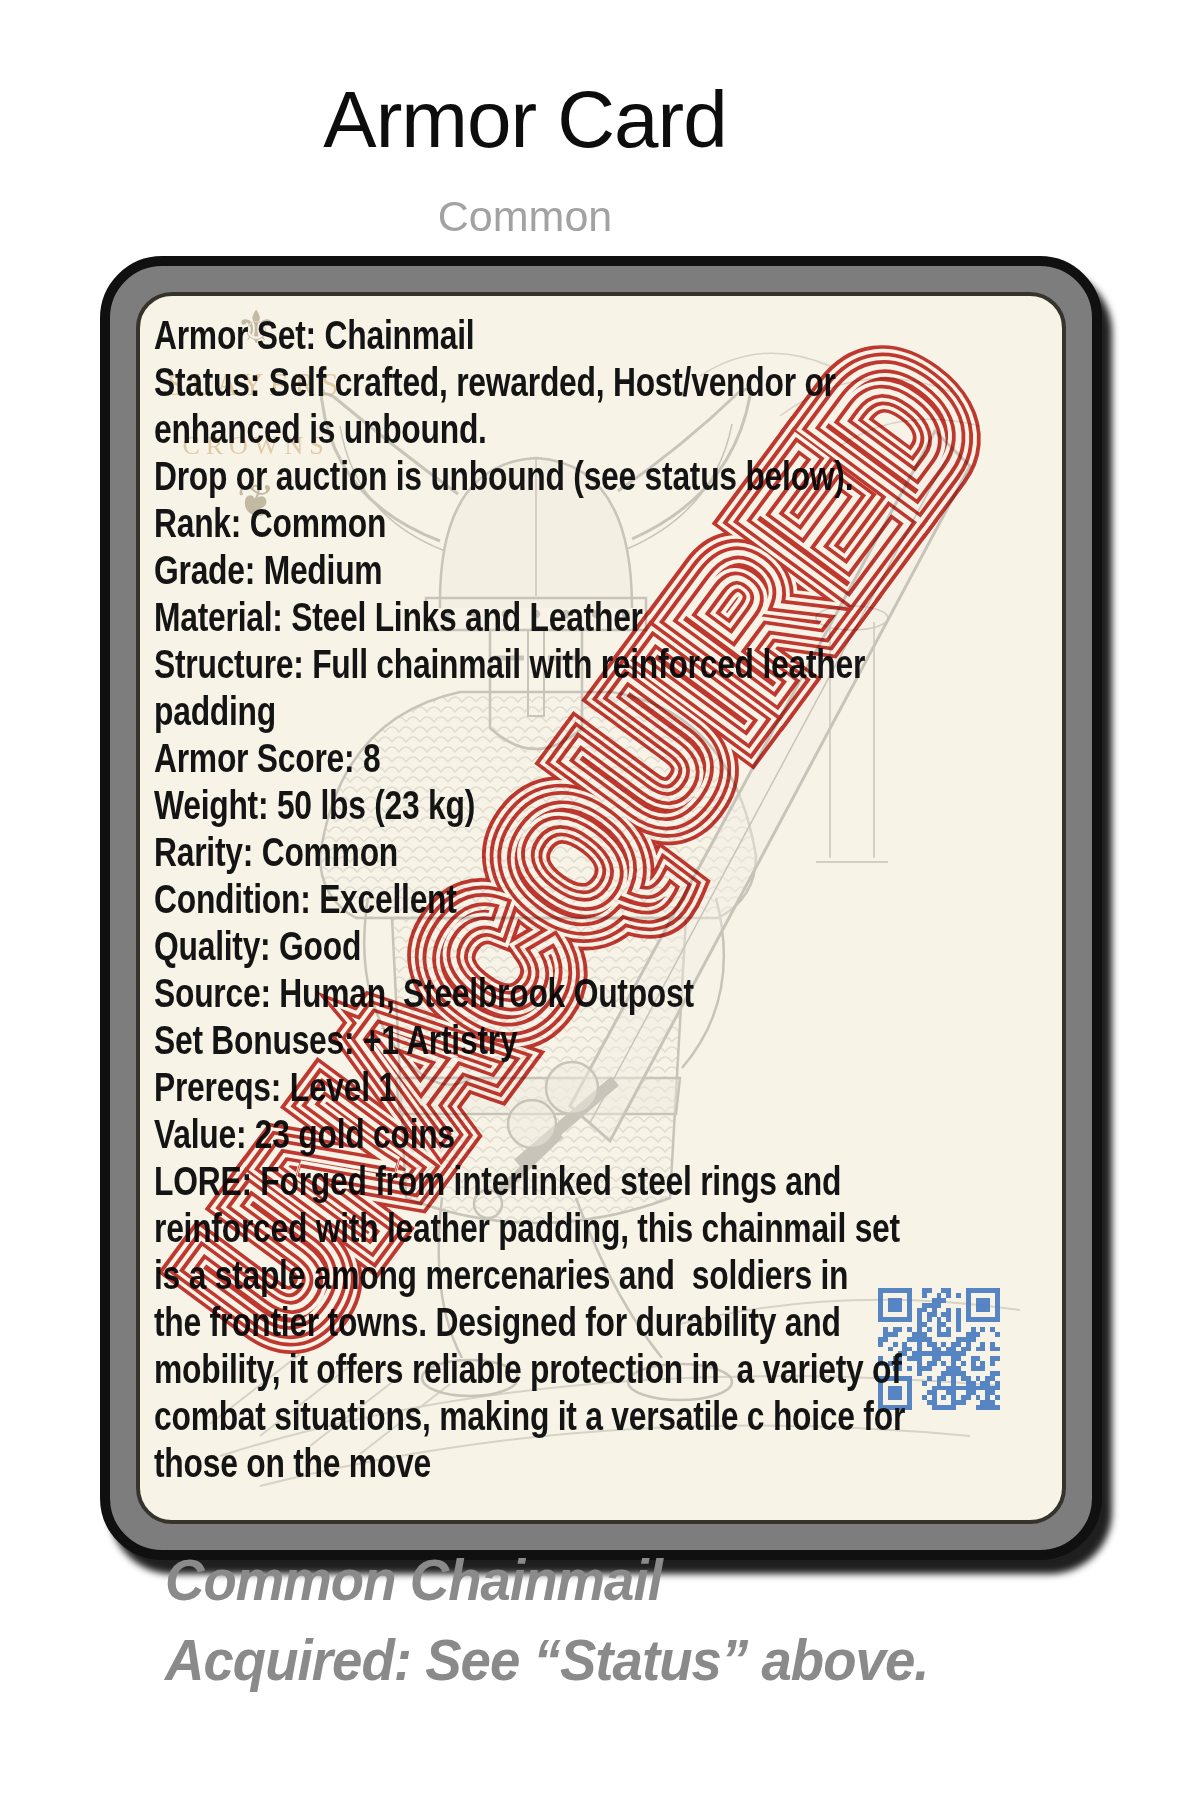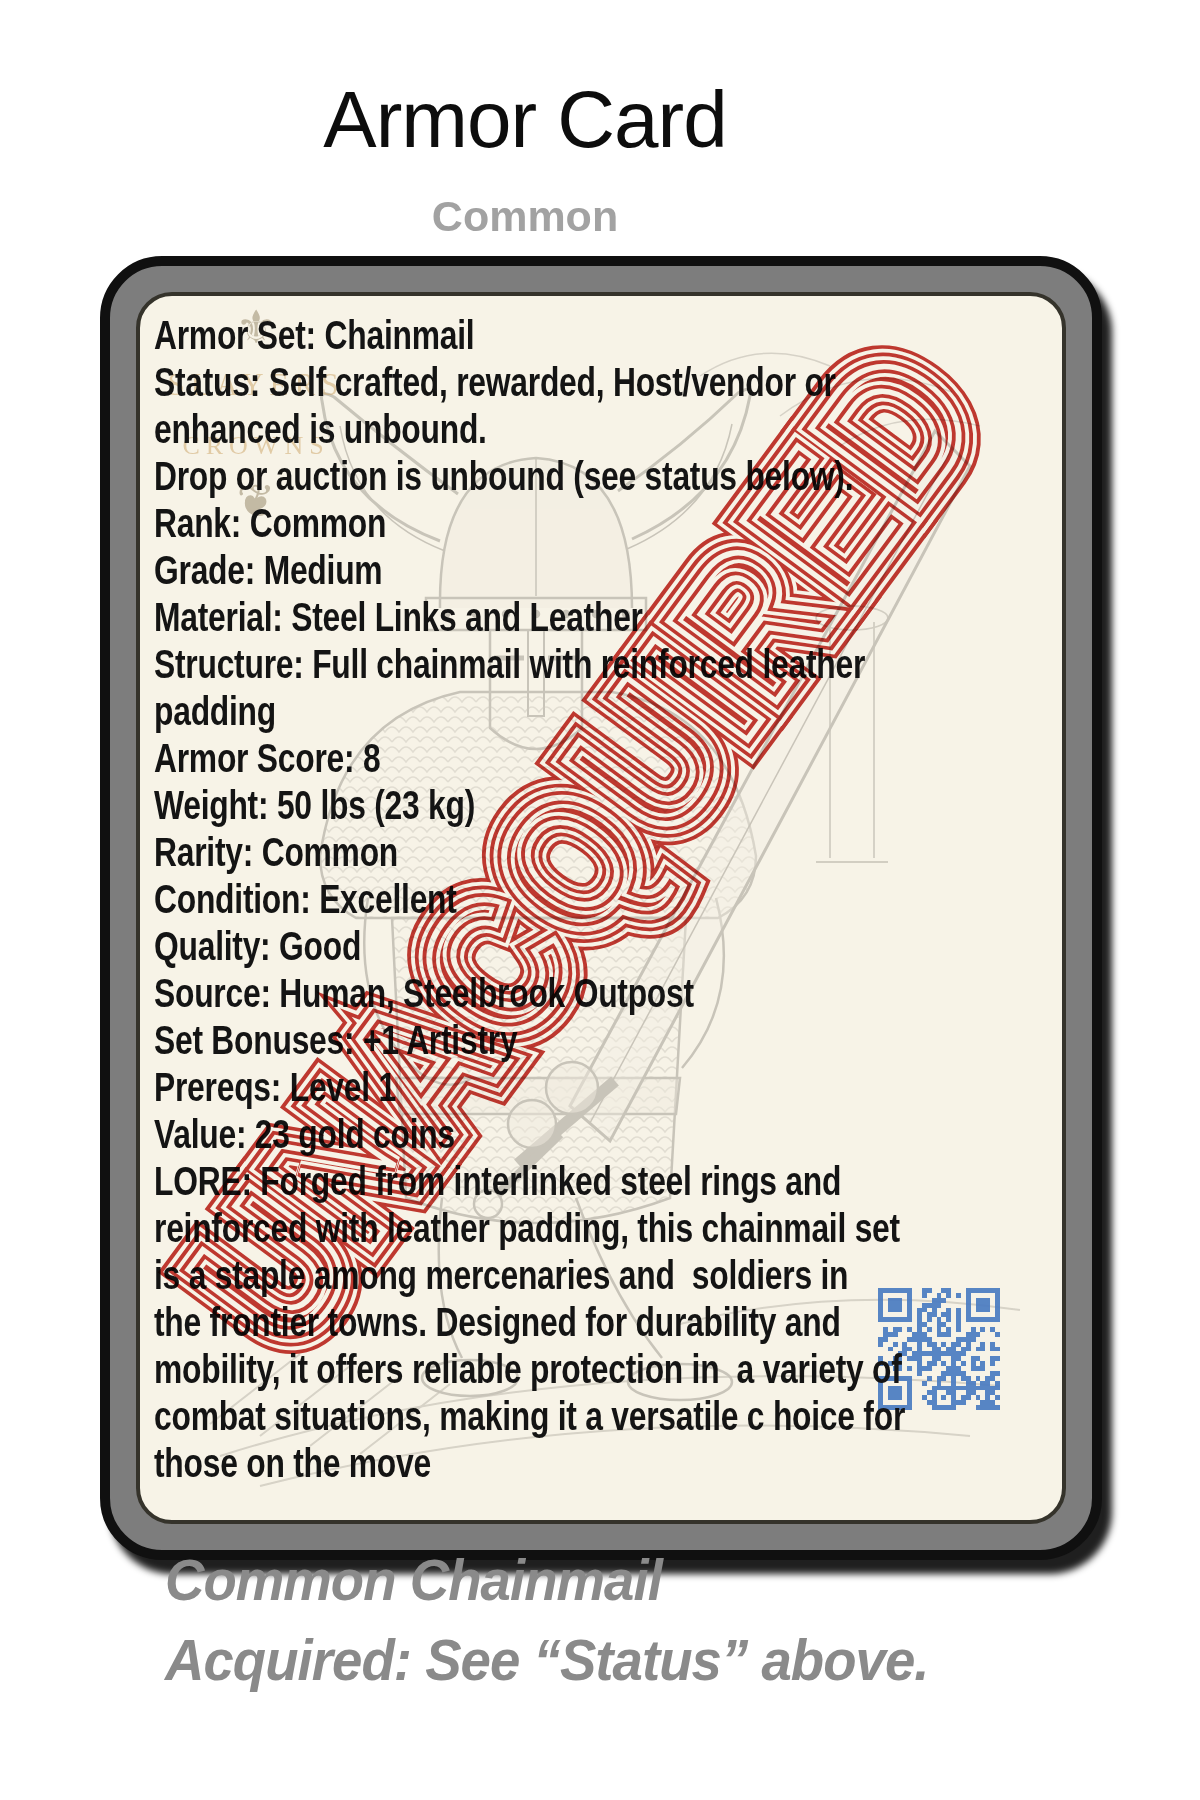--- a/index.html
+++ b/index.html
@@ -10,21 +10,21 @@
   body{
     width:1200px;height:1800px;position:relative;background:#ffffff;
     font-family:"Liberation Sans",sans-serif;overflow:hidden;
   }
   .title{
     position:absolute;left:0;top:74px;width:1050px;text-align:center;
     font-size:80px;font-weight:400;letter-spacing:-1px;color:#0d0d0d;
   }
   .subtitle{
     position:absolute;left:0;top:192px;width:1050px;text-align:center;
-    font-size:43px;font-weight:700;color:var(--headgray);
+    font-size:43px;font-weight:400;color:var(--headgray);
   }
   .card{
     position:absolute;left:100px;top:256px;width:1002px;height:1304px;
     box-sizing:border-box;background:var(--frame);
     border:10px solid #101010;border-radius:62px;padding:26px;
     box-shadow:10px 14px 7px rgba(0,0,0,.88);
   }
   .card-inner{
     position:relative;width:100%;height:100%;box-sizing:border-box;
     background:var(--cream);border:4px solid #35332b;border-radius:36px;

